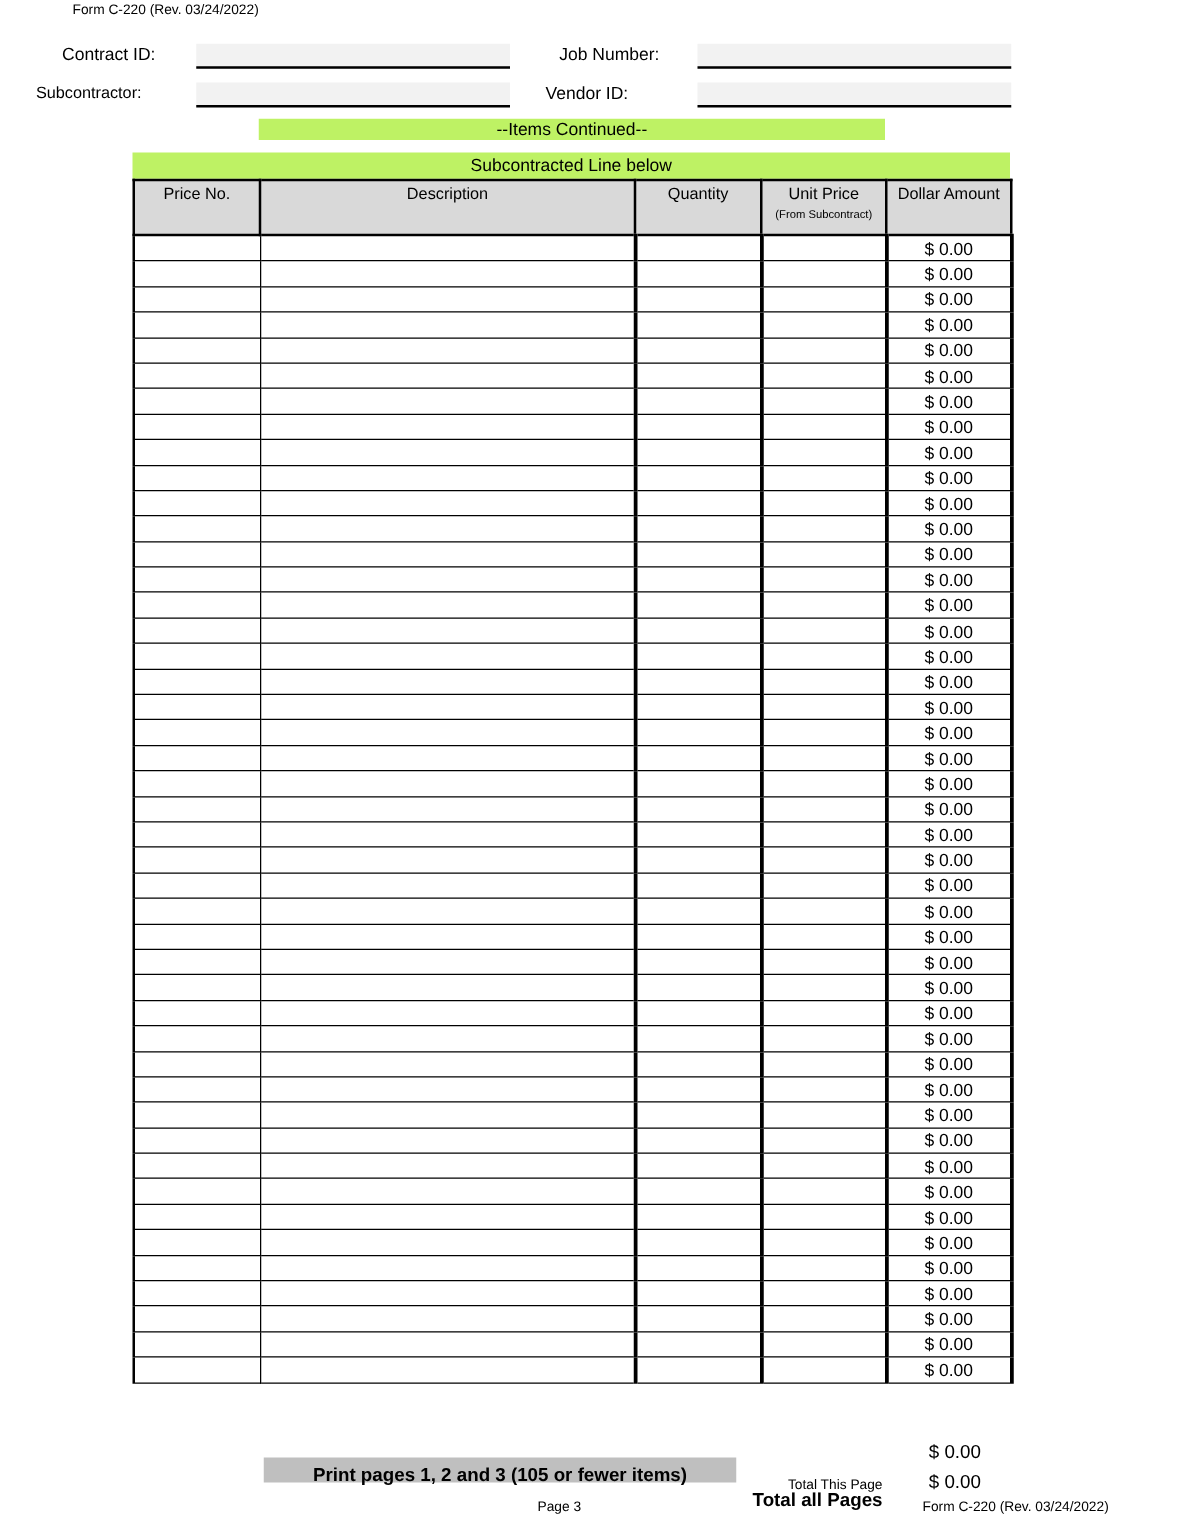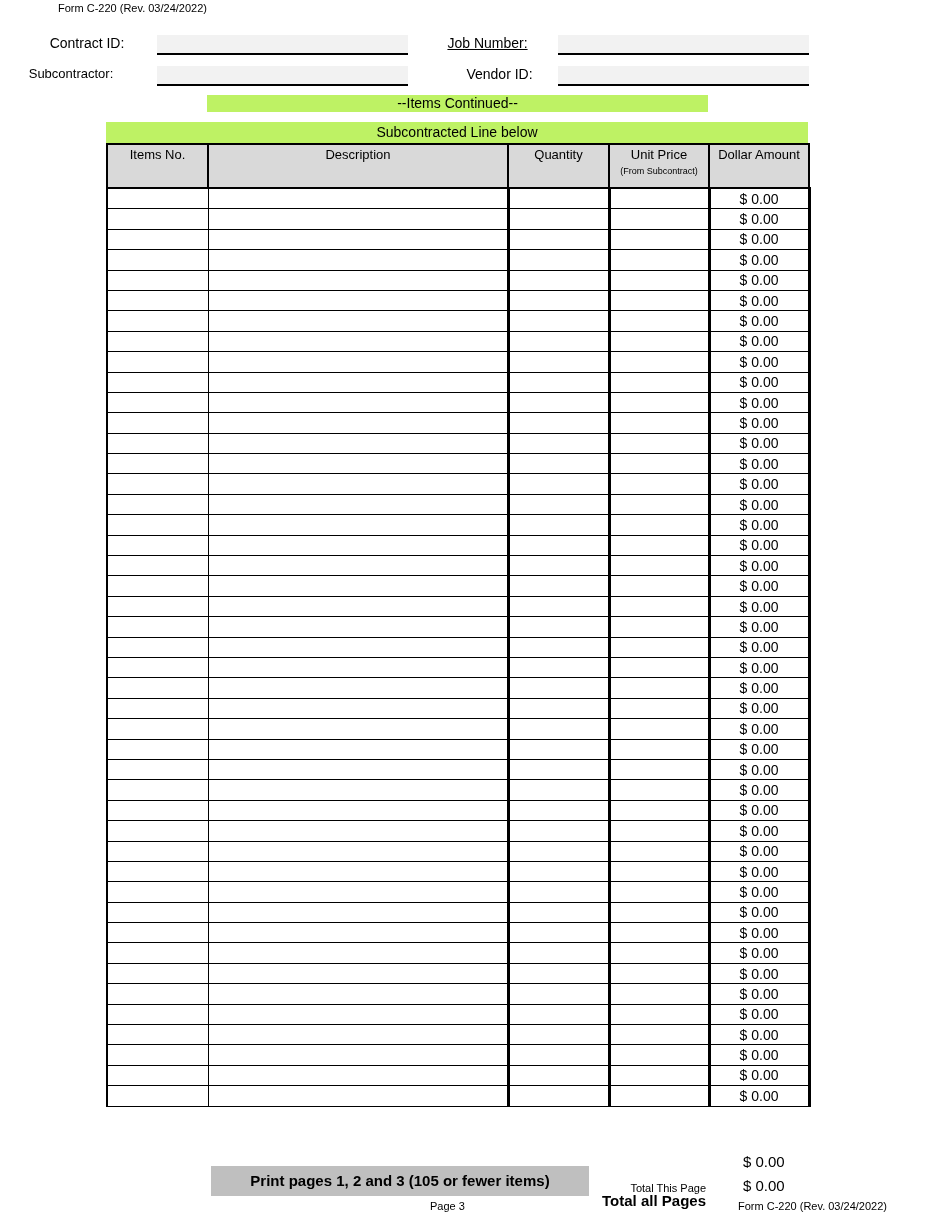--- a/index.html
+++ b/index.html
@@ -17,62 +17,62 @@
                 table-layout: fixed; }
   table.items th { background: #d9d9d9; font-weight: normal; font-size: 13px;
                    vertical-align: top; padding: 2px 0 0 0; height: 40px;
                    border: 2px solid #000; font-family: "Liberation Sans", sans-serif; }
   table.items td { height: 19.4px; border: 1px solid #000; padding: 0;
                    font-size: 14px; text-align: center; font-family: "Liberation Sans", sans-serif; }
   table.items td.c1, table.items th.c1 { border-left: 2px solid #000; }
   table.items td.thick { border-right: 3px solid #000; }
   table.items td.amt { border-right: 3px solid #000; }
   .sub { font-size: 9px; display: block; margin-top: 4px; }
-  .print-btn { left: 211px; top: 1166px; width: 378px; height: 30px; background: #bfbfbf;
+  .print-btn { left: 211px; top: 1166px; width: 378px; height: 20px; background: #bfbfbf;
                font-weight: bold; font-size: 15px; text-align: center; line-height: 30px;
                font-family: "Liberation Sans", sans-serif; cursor: pointer; }
   .tot-lbl-sm { left: 600px; top: 1182px; width: 106px; text-align: right; font-size: 11px;
                 font-family: "Liberation Sans", sans-serif; }
   .tot-lbl-lg { left: 590px; top: 1172px; width: 116px; text-align: right; font-size: 15px;
                 font-weight: bold; font-family: "Liberation Sans", sans-serif; margin-top: 20px; }
   .tot-val { left: 743px; font-size: 15px; font-family: "Liberation Sans", sans-serif; }
   .foot { font-size: 11px; font-family: "Liberation Sans", sans-serif; }
 </style>
 </head>
 <body>
 
 <div class="abs form-top">Form C-220 (Rev. 03/24/2022)</div>
 
 <div class="abs lbl" style="left:20px; top:35px; width:134px;">Contract ID:</div>
 <input class="abs field" style="left: 157px; top: 35px; width: 251px;" value="">
 
-<div class="abs lbl" style="left:420px; top:35px; width:135px;text-decoration:underline;">Job Number:</div>
+<div class="abs lbl" style="left:420px; top:35px; width:135px;">Job Number:</div>
 <input class="abs field" style="left: 558px; top: 35px; width: 251px;" value="">
 
 <div class="abs lbl" style="left:4px; top:66px; width:134px; font-size:13px;">Subcontractor:</div>
 <input class="abs field" style="left: 157px; top: 66px; width: 251px;" value="">
 
-<div class="abs lbl" style="left:432px; top:66px; width:135px;">Vendor ID:</div>
+<div class="abs lbl" style="left:402px; top:66px; width:135px;">Vendor ID:</div>
 <input class="abs field" style="left: 558px; top: 66px; width: 251px;" value="">
 
 <div class="abs banner" style="left:207px; top:95px; width:501px; height:17px; line-height:17px;">--Items Continued--</div>
 
 <div class="abs banner" style="left:106px; top:122px; width:702px; height:21px; line-height:21px;">Subcontracted Line below</div>
 
 <table class="items">
   <colgroup>
     <col style="width:101px">
       <col style="width:300px">
       <col style="width:101px">
       <col style="width:100px">
       <col style="width:100px">
   </colgroup>
   <thead>
     <tr>
-      <th class="c1">Items No.</th>
+      <th class="c1">Price No.</th>
       <th>Description</th>
       <th>Quantity</th>
       <th>
         <span>Unit Price</span>
         <span class="sub">(From Subcontract)</span>
       </th>
       <th>Dollar Amount</th>
     </tr>
   </thead>
   <tbody id="rows">

